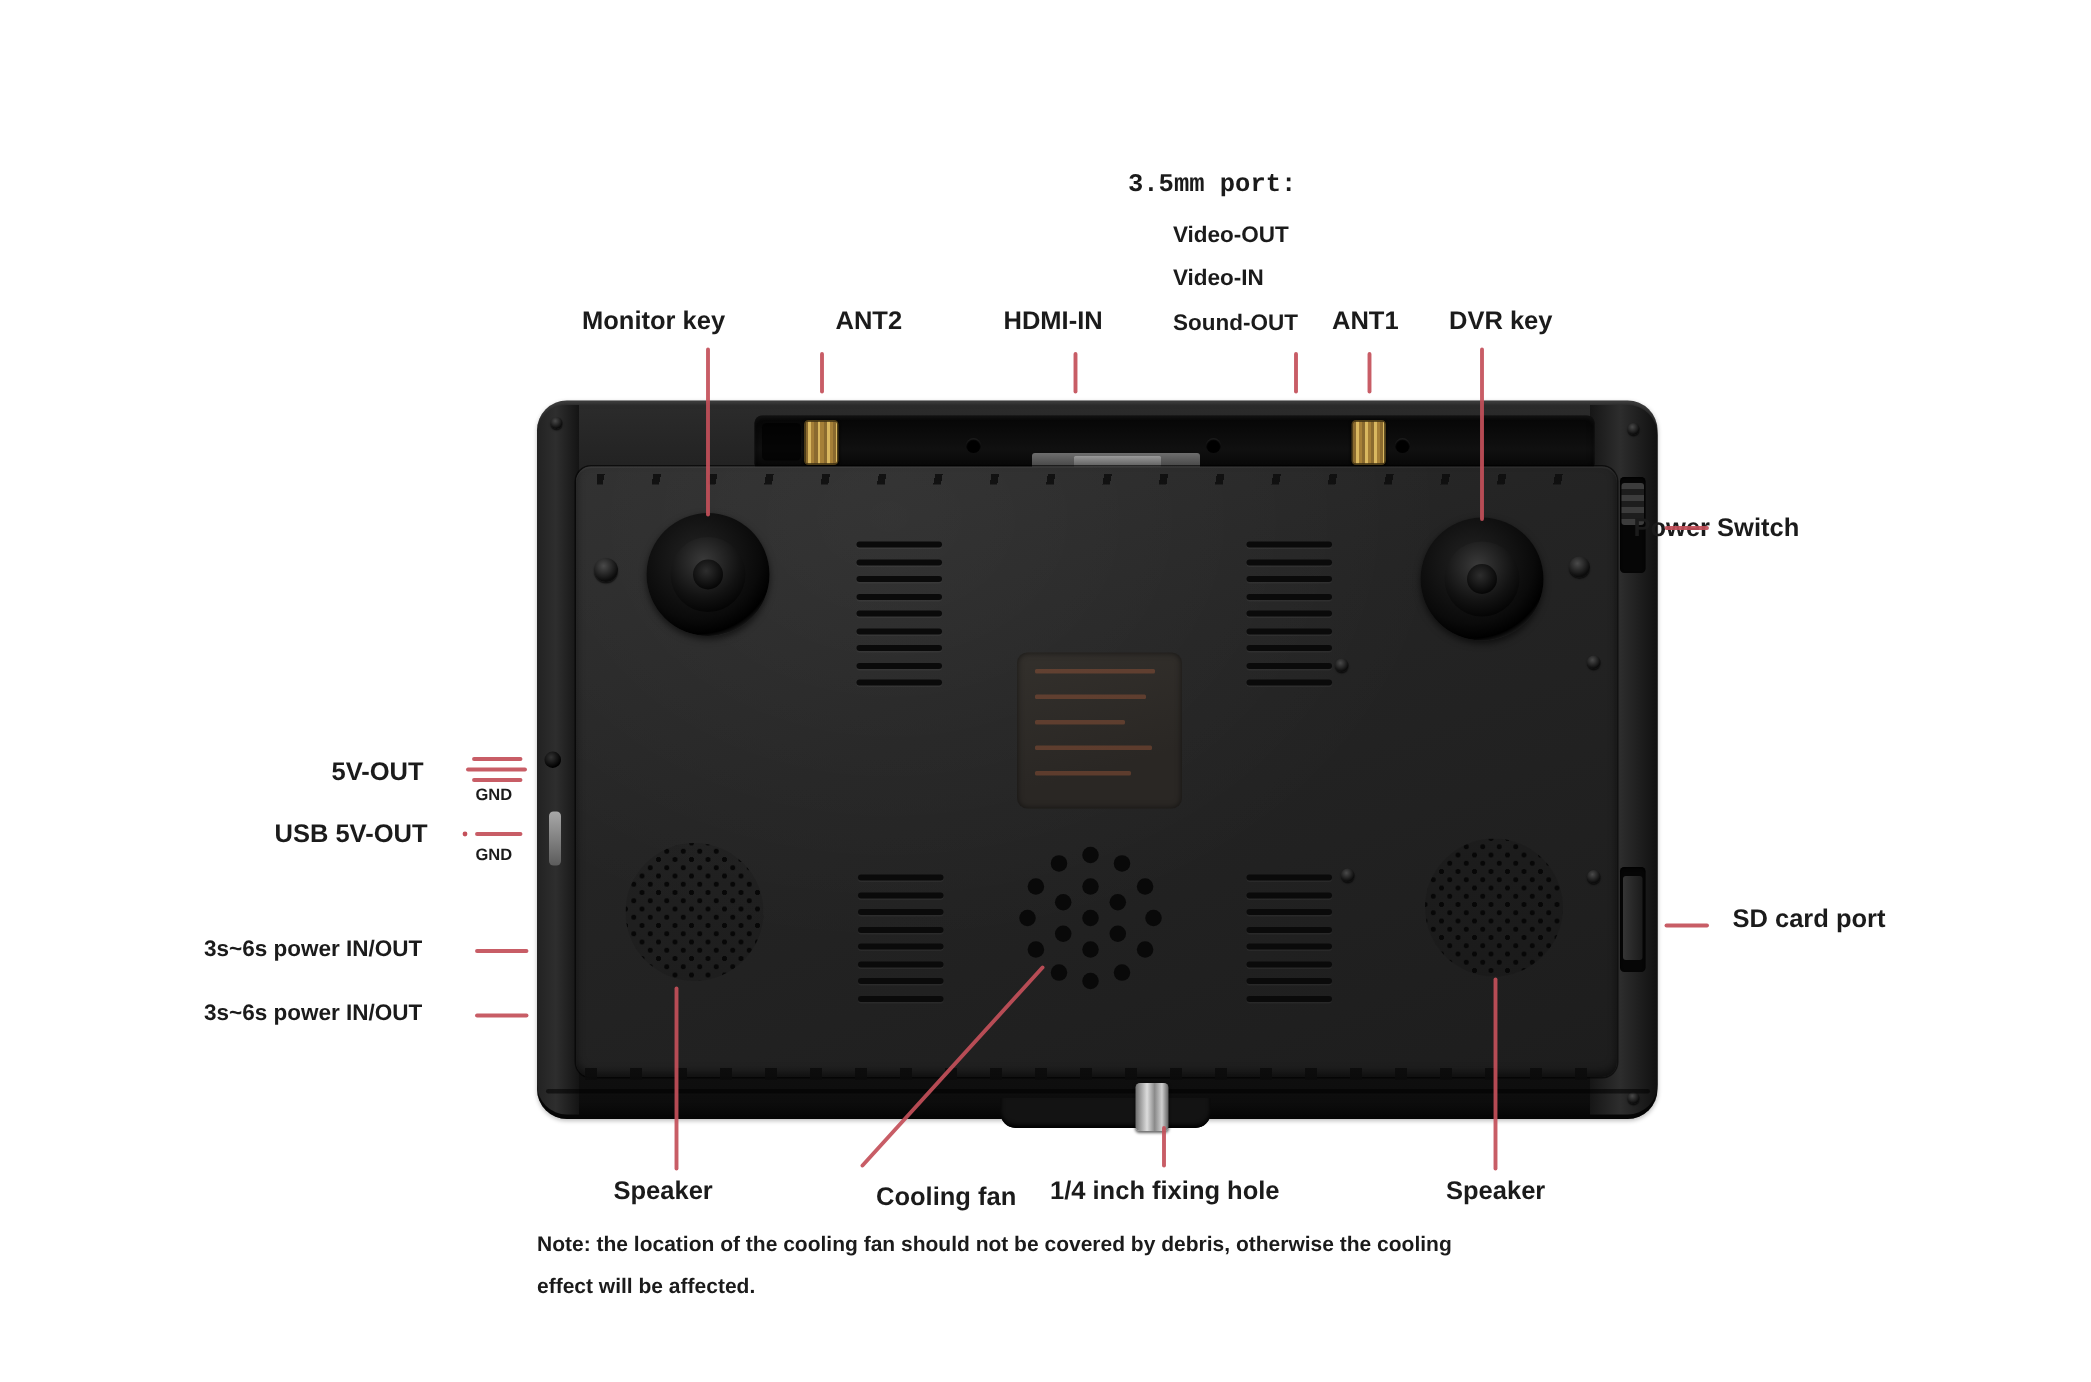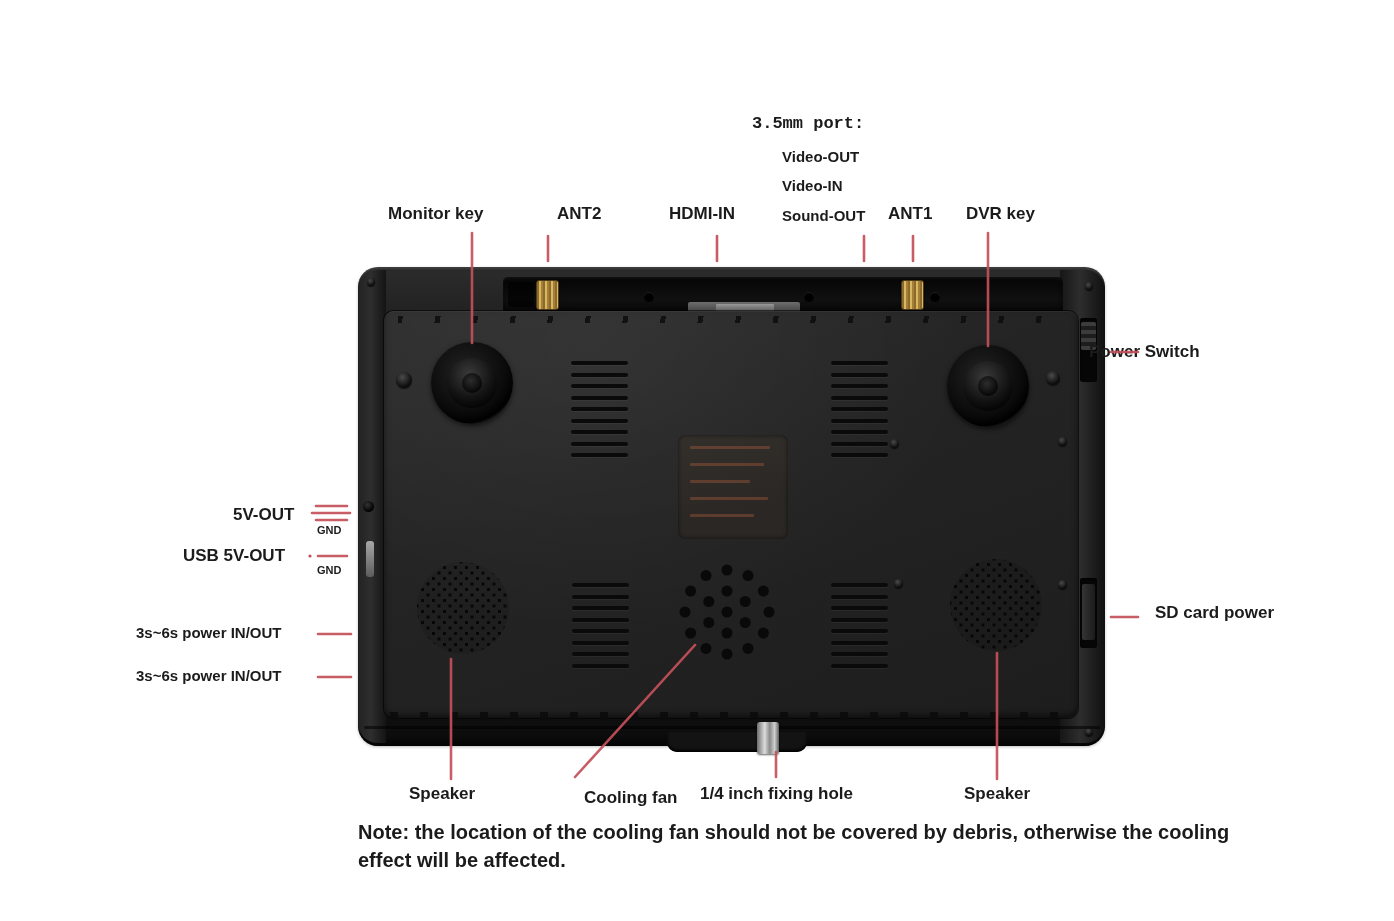--- a/index.html
+++ b/index.html
@@ -7,21 +7,21 @@
     position:relative;width:1394px;height:921px;background:#ffffff;overflow:hidden;
     font-family:"Liberation Sans","DejaVu Sans",sans-serif;color:#1b1b1b;
   }
   
   .lbl{position:absolute;font-weight:700;font-size:17px;line-height:1.15;
        color:var(--labelcol,#1b1b1b);white-space:nowrap;}
   .lbl.sm{font-size:15px;}
   .lbl.xs{font-size:11px;margin-top:36px;}
   #title{position:absolute;left:135px;top:6px;font-size:27px;font-weight:700;
          border-bottom:3px solid #000;padding-bottom:3px;letter-spacing:.2px;}
-  .note{position:absolute;font-weight:700;font-size:20px;color:#1b1b1b;white-space:nowrap;}
+  .note{position:absolute;font-weight:700;font-size:14px;color:#1b1b1b;white-space:nowrap;}
 
   
   #leads{position:absolute;left:0;top:0;pointer-events:none;z-index:40;}
   .leader{stroke:var(--leader,#c4505a);stroke-width:2.6;stroke-linecap:round;opacity:.92;}
 
   
   .case{position:absolute;left:358px;top:267px;width:747px;height:479px;border-radius:20px;
         background:linear-gradient(180deg,#2c2c2c 0%,#191919 18%,#161616 65%,#0d0d0d 100%);
         box-shadow:inset 0 2px 2px rgba(255,255,255,.10), inset 0 -5px 9px rgba(0,0,0,.75), 0 1px 3px rgba(0,0,0,.25);}
   .band-left{position:absolute;left:358px;top:270px;width:28px;height:473px;border-radius:20px 0 0 20px;
@@ -259,24 +259,24 @@
   <div class="lbl" style="left:524px;top:204px;margin-left:33px;">ANT2</div>
   <div class="lbl" style="left:628px;top:204px;margin-left:41px;">HDMI-IN</div>
   <div class="lbl" style="left:752px;top:114px;font-family:Liberation Mono, monospace;">3.5mm port:</div>
   <div class="lbl sm" style="left:782px;top:148px;">Video-OUT</div>
   <div class="lbl sm" style="left:782px;top:177px;">Video-IN</div>
   <div class="lbl sm" style="left:782px;top:207px;">Sound-OUT</div>
   <div class="lbl" style="left:888px;top:204px;">ANT1</div>
   <div class="lbl" style="left:966px;top:204px;">DVR key</div>
 
   <div class="lbl" style="left:1089px;top:342px;">Power Switch</div>
-  <div class="lbl" style="left:1155px;top:603px;">SD card power</div>
+  <div class="lbl" style="left:1155px;top:603px;">SD card port</div>
 
   <div class="lbl xs" style="left:317px;top:488px;">GND</div>
-  <div class="lbl" style="left:233px;top:505px;">5V-OUT</div>
+  <div class="lbl" style="left:221px;top:505px;">5V-OUT</div>
   <div class="lbl xs" style="left:317px;top:528px;">GND</div>
   <div class="lbl" style="left:183px;top:546px;">USB 5V-OUT</div>
   <div class="lbl sm" style="left:136px;top:624px;">3s~6s power IN/OUT</div>
   <div class="lbl sm" style="left:136px;top:667px;">3s~6s power IN/OUT</div>
 
   <div class="lbl" style="left:409px;top:784px;">Speaker</div>
   <div class="lbl" style="left:584px;top:788px;">Cooling fan</div>
   <div class="lbl" style="left:700px;top:784px;">1/4 inch fixing hole</div>
   <div class="lbl" style="left:964px;top:784px;">Speaker</div>
 

